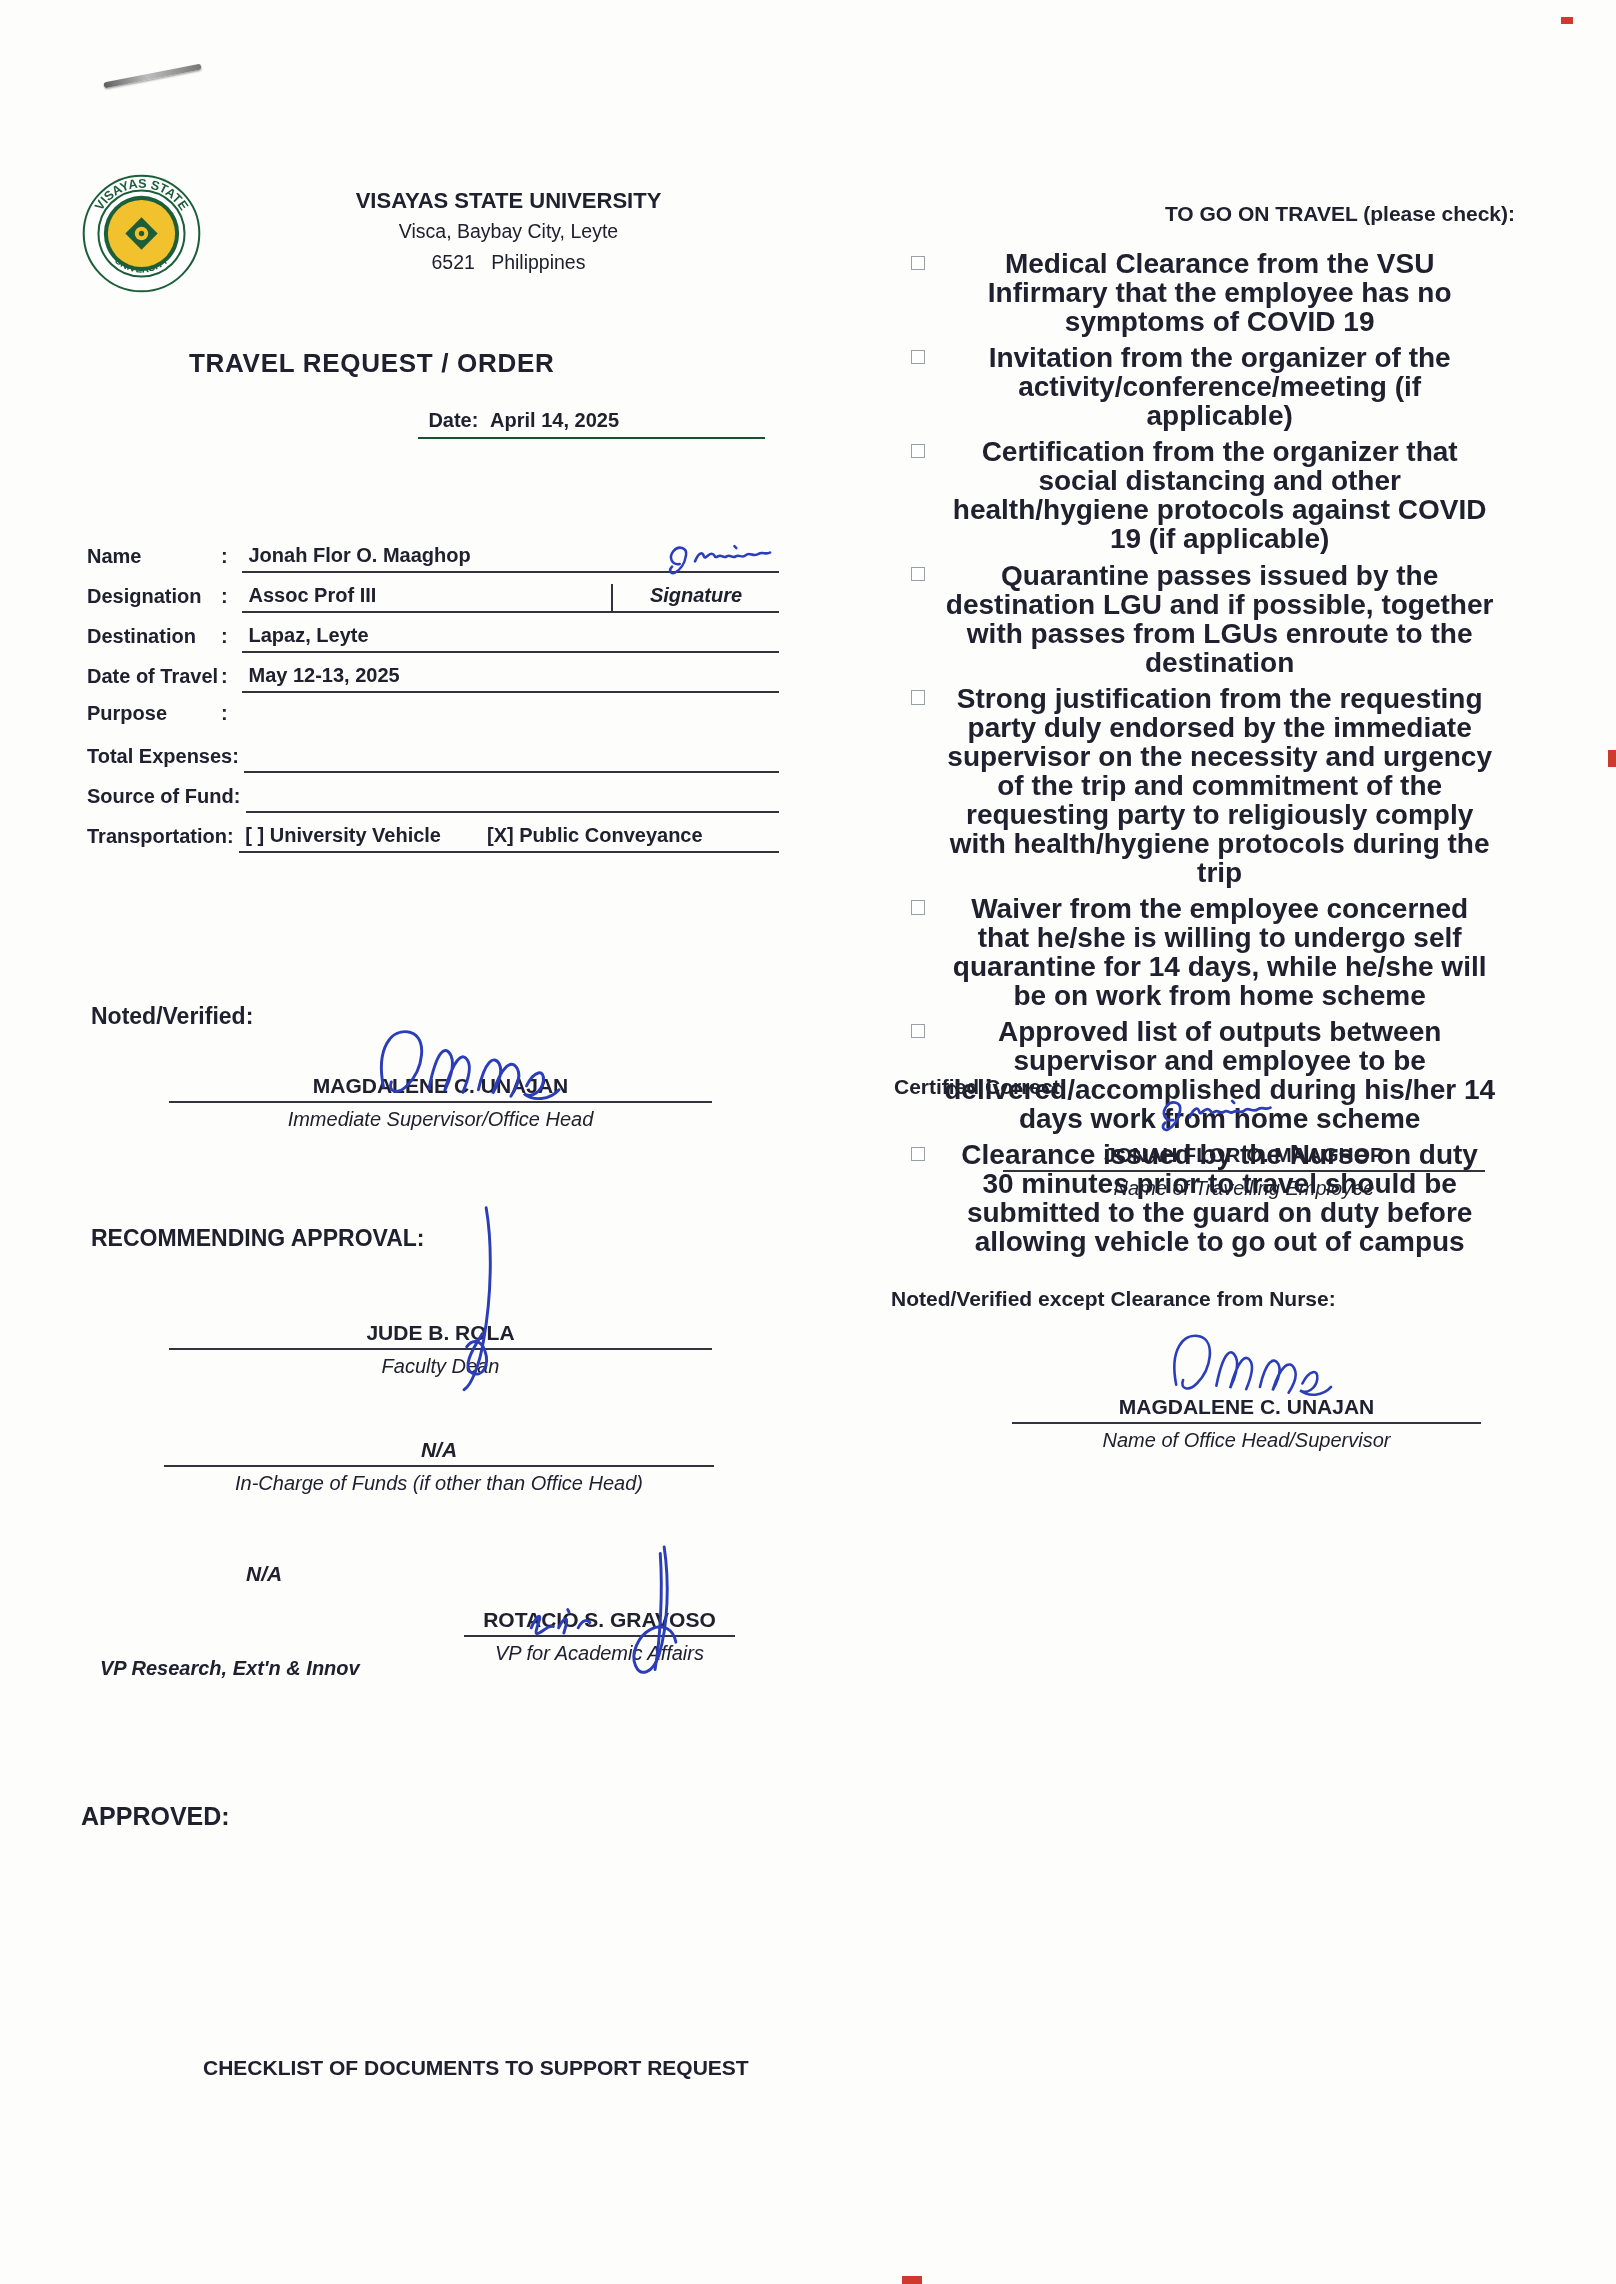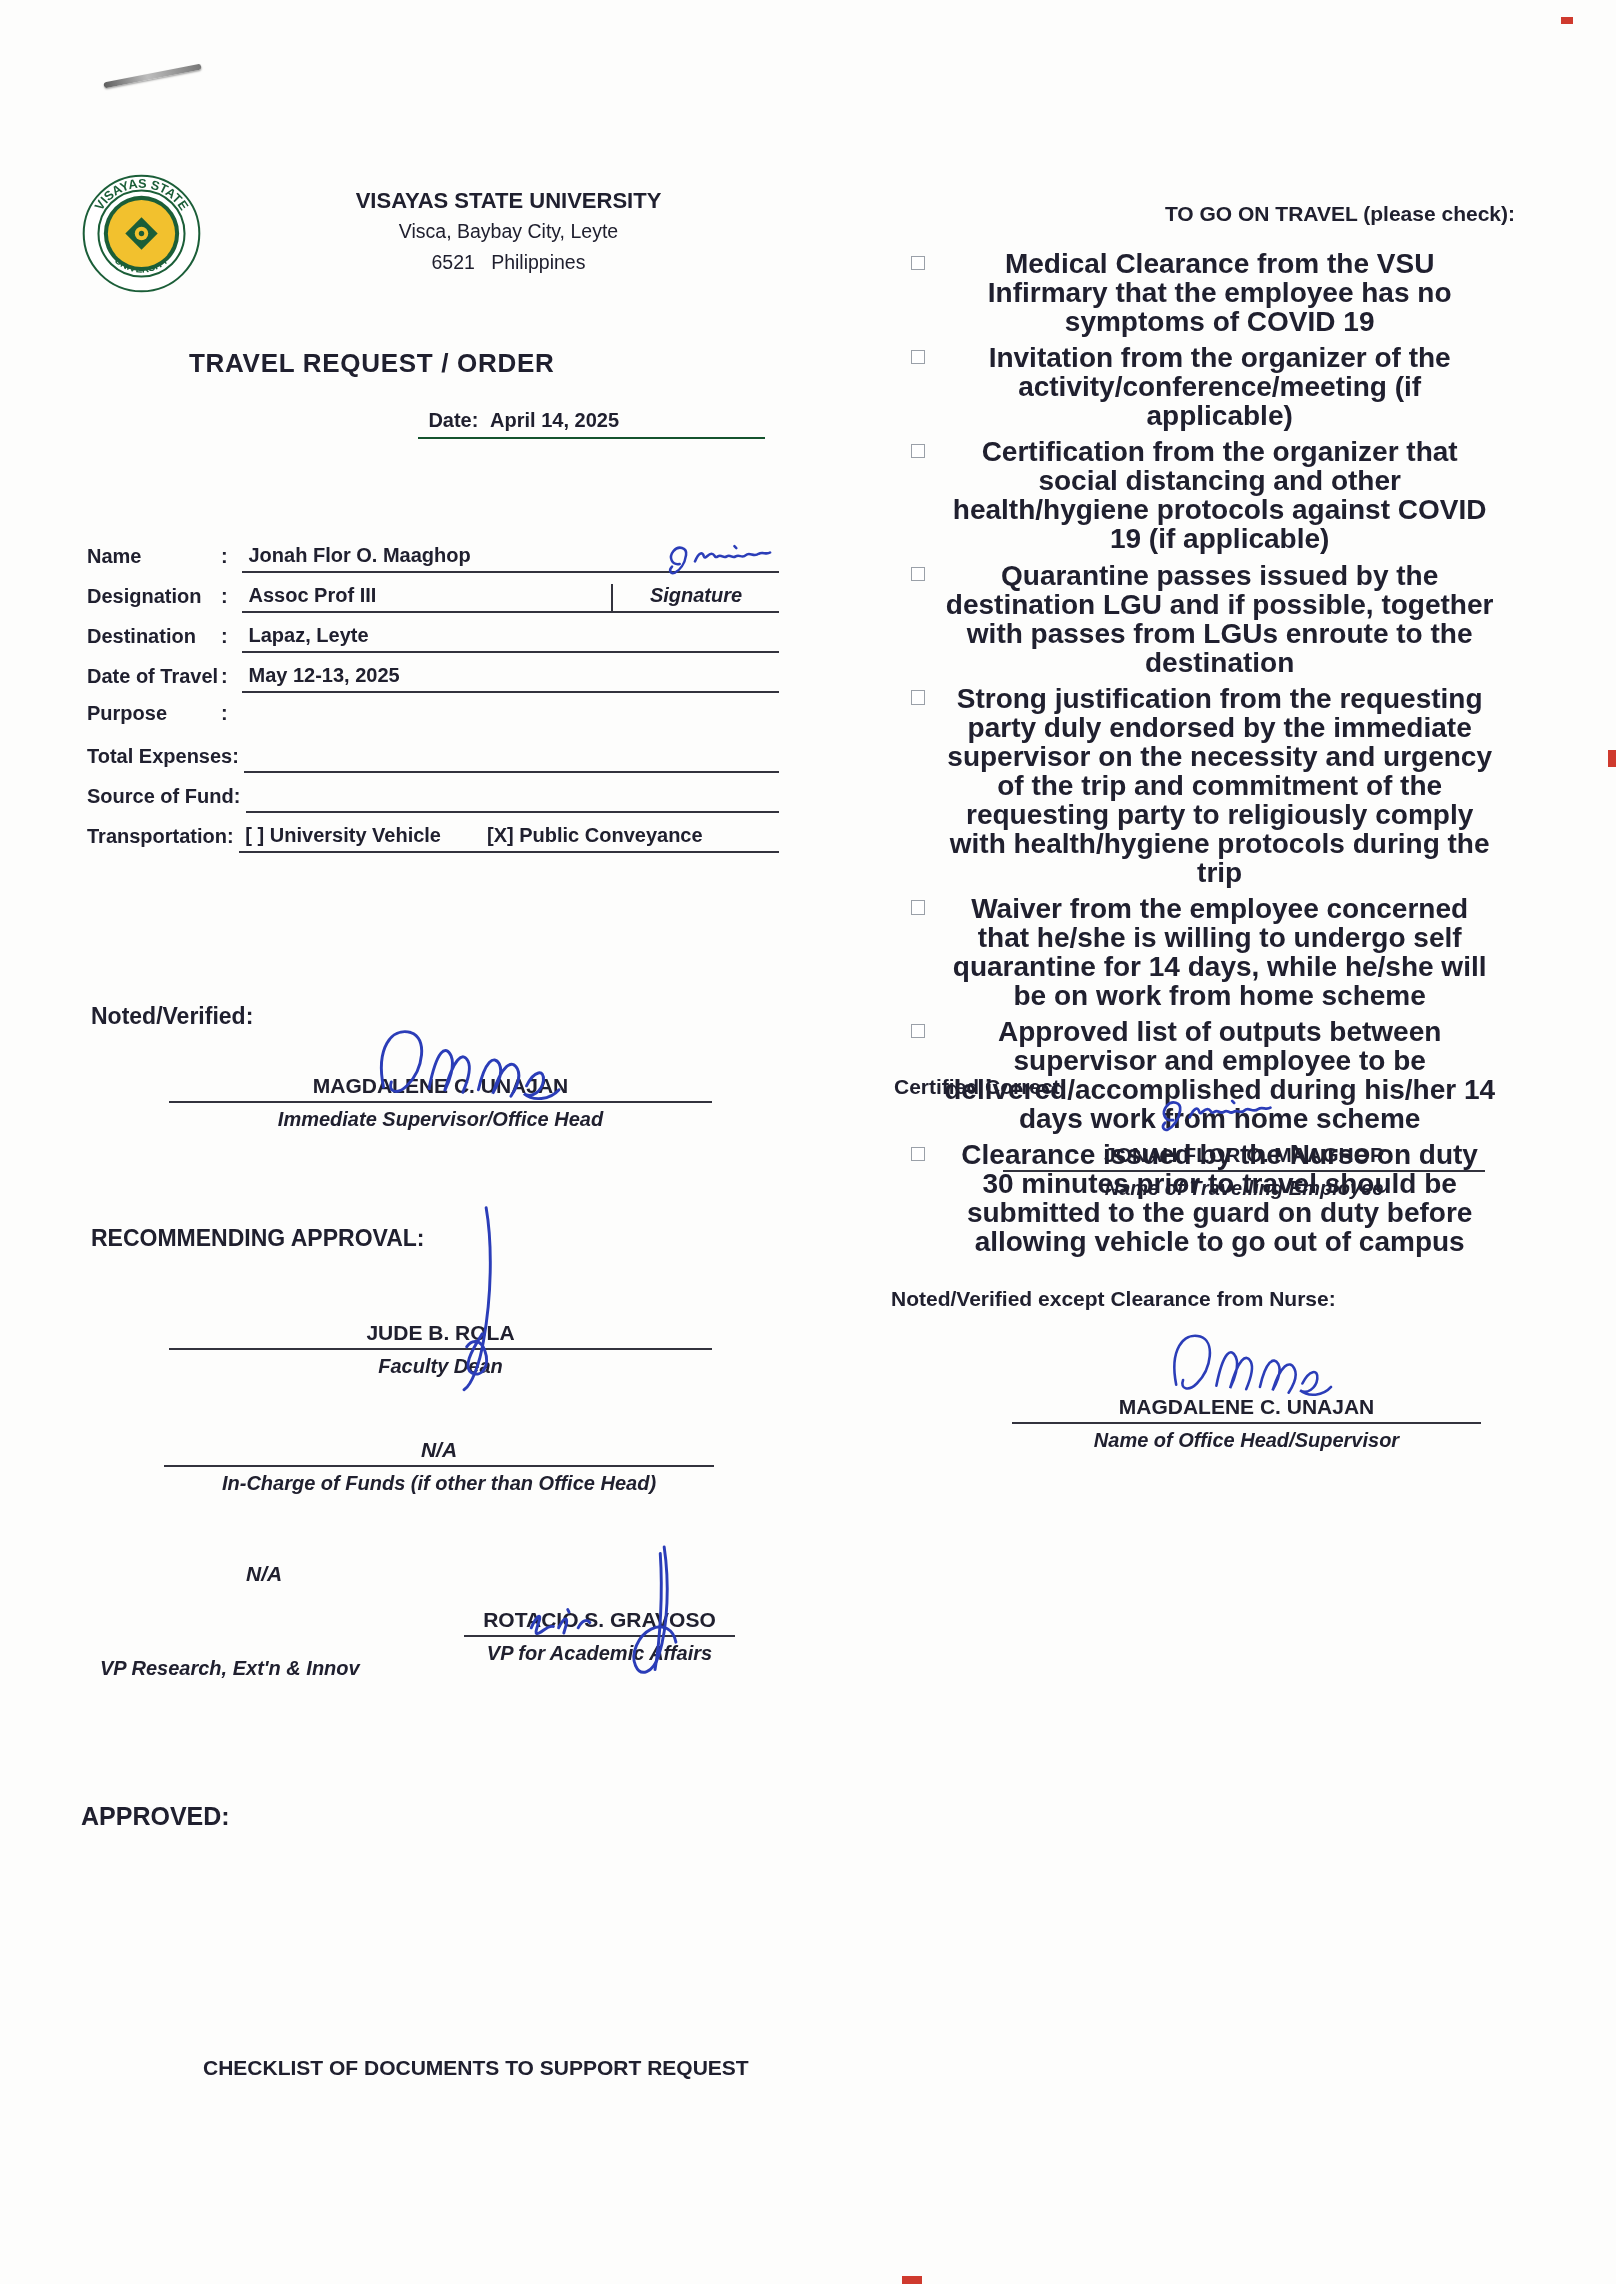--- a/index.html
+++ b/index.html
@@ -66,21 +66,21 @@
   .tvalue { display: flex; gap: 46px; }
 
   
   .h-label { font-weight: bold; }
   .noted-label { left: 91px; top: 1003px; font-size: 23px; }
   .rec-label { left: 91px; top: 1225px; font-size: 23px; }
   .approved-label { left: 81px; top: 1802px; font-size: 25px; }
   .sigblock { position: absolute; text-align: center; }
   .sig-name { font-size: 21px; font-weight: bold; padding-bottom: 3.3px; border-bottom: 2px solid #33333d; }
   .sig-name.noline { border-bottom: none; }
-  .sig-role { font-size: 20px; font-weight: bold; font-style: italic; padding-top: 5.2px; }
+  .sig-role { font-size: 20px; font-weight: normal; font-style: italic; padding-top: 5.2px; }
   .sup-block { left: 169px; top: 1074px; width: 543px; }
   .dean-block { left: 169px; top: 1321px; width: 543px; }
   .funds-block { left: 164px; top: 1438px; width: 550px; }
   .vp-na { left: 246px; top: 1562px; font-size: 21px; }
   .vp-block { left: 464px; top: 1608px; width: 271px; }
   .vp-research-title { left: 100px; top: 1657px; font-size: 20px; }
   .pres-block { left: 339px; top: 1845px; width: 293px; }
   .footer-note { left: 203px; top: 2056px; font-size: 21px; }
 
   .sig-svg { position: absolute; pointer-events: none; }

